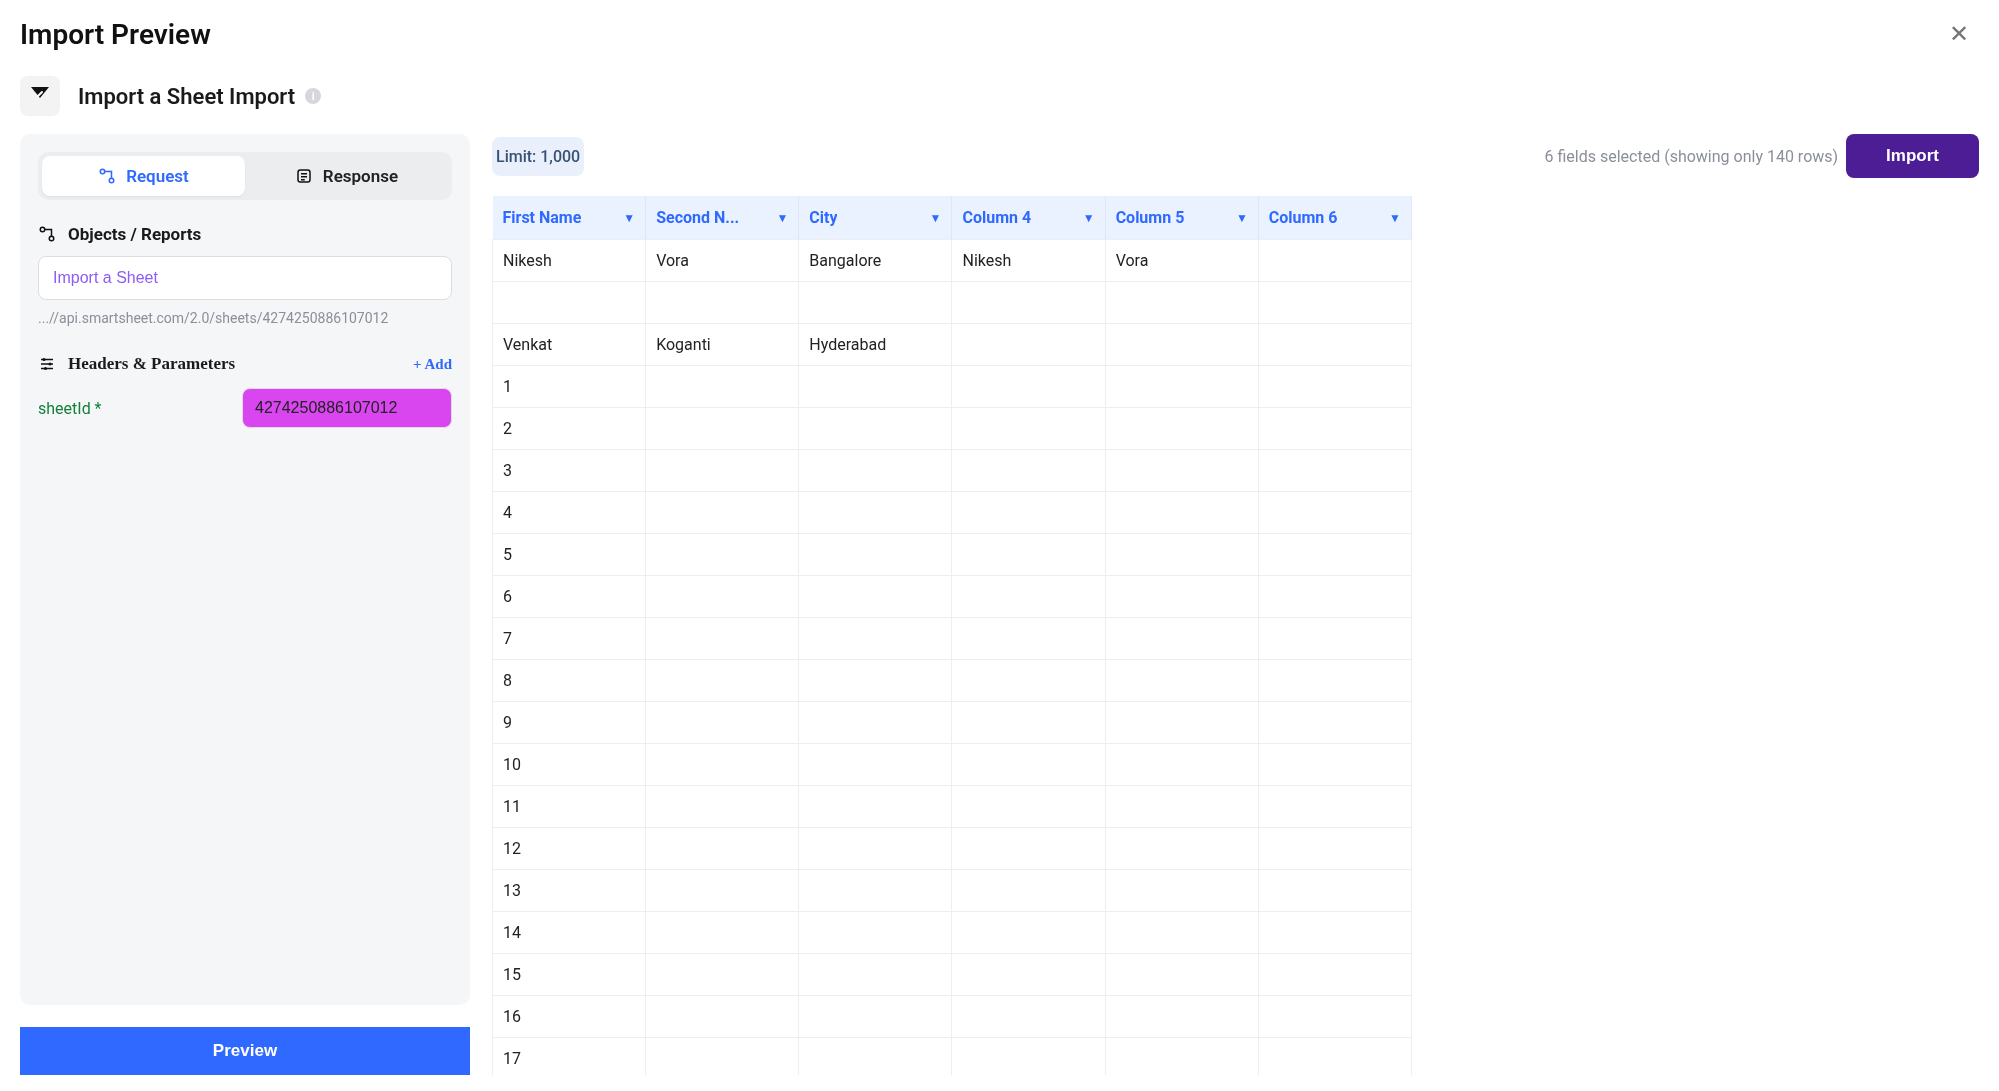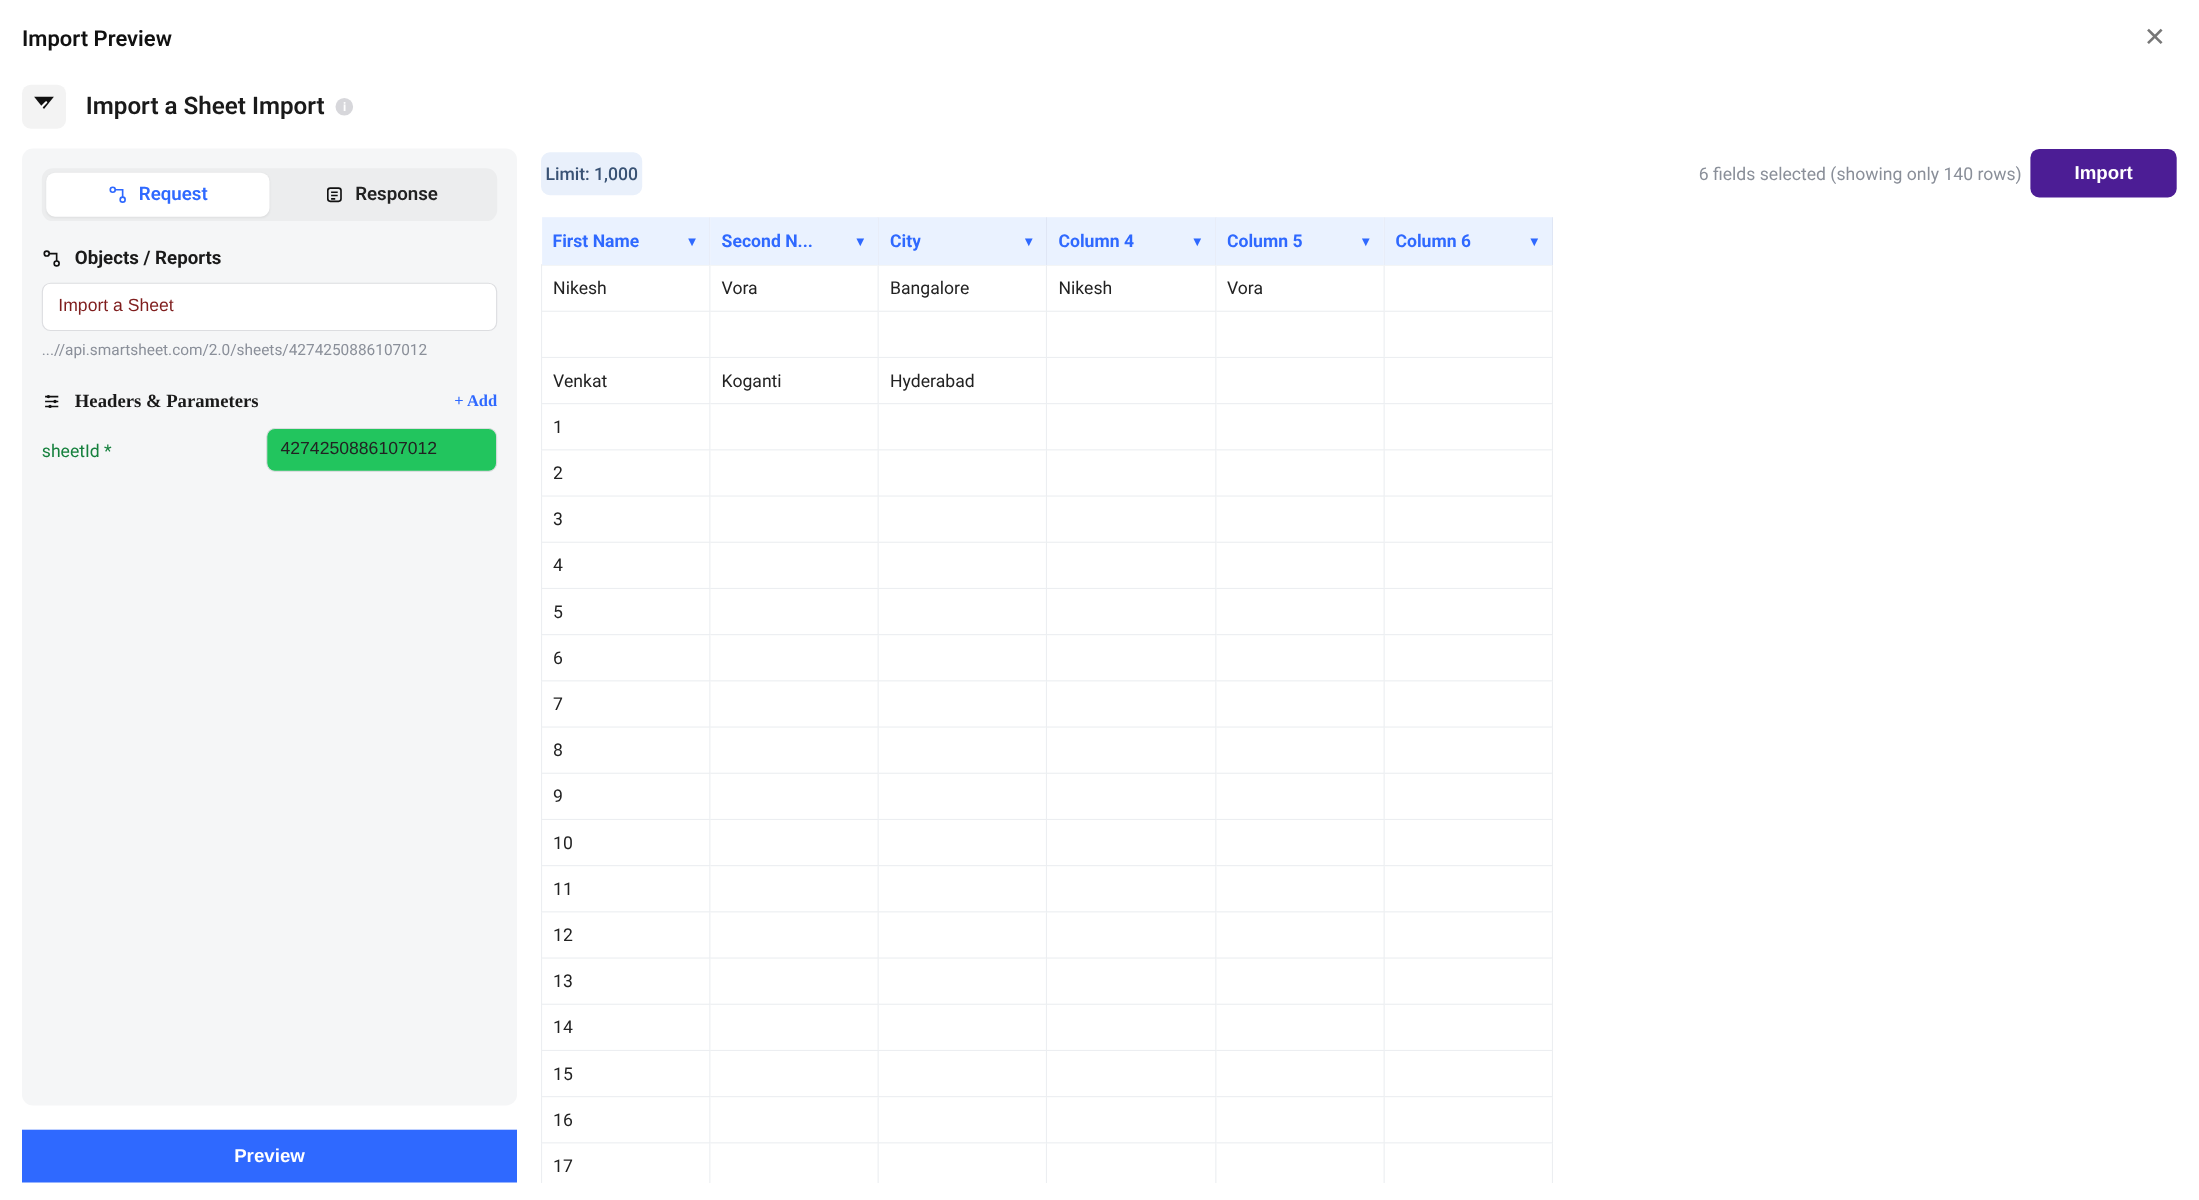--- a/index.html
+++ b/index.html
@@ -16,21 +16,21 @@
     display: flex;
     flex-direction: column;
   }
   .modal-header {
     display: flex;
     align-items: center;
     justify-content: space-between;
     margin-bottom: 24px;
   }
   .modal-title {
-    font-size: 20px;
+    font-size: 28px;
     font-weight: 600;
     color: #111;
   }
   .close-btn {
     font-size: 24px;
     color: #777;
     cursor: pointer;
     padding: 4px 10px;
     border: none;
     background: none;
@@ -159,21 +159,21 @@
     cursor: pointer;
     font-size: 15px;
   }
   .text-input {
     width: 100%;
     padding: 12px 14px;
     border: 1px solid #dcdde0;
     border-radius: 8px;
     font-size: 16px;
     background: #fff;
-    color: #7f1d1d;
+    color: #8b5cf6;
   }
   .small-text {
     color: #8a8f99;
     font-size: 14px;
     margin-top: 10px;
     overflow: hidden;
     white-space: nowrap;
   }
   .param-row {
     display: flex;
@@ -184,21 +184,21 @@
   .param-label {
     font-size: 16px;
     color: #15803d;
   }
   .param-input {
     width: 210px;
     padding: 10px 12px;
     border: 1px solid #dcdde0;
     border-radius: 8px;
     font-size: 16px;
-    background: #22c55e;
+    background: #d946ef;
     color: #222;
   }
   .preview-btn {
     margin-top: 22px;
     background: #2f69ff;
     color: #fff;
     border: none;
     border-radius: 0;
     padding: 14px 0;
     font-size: 17px;

